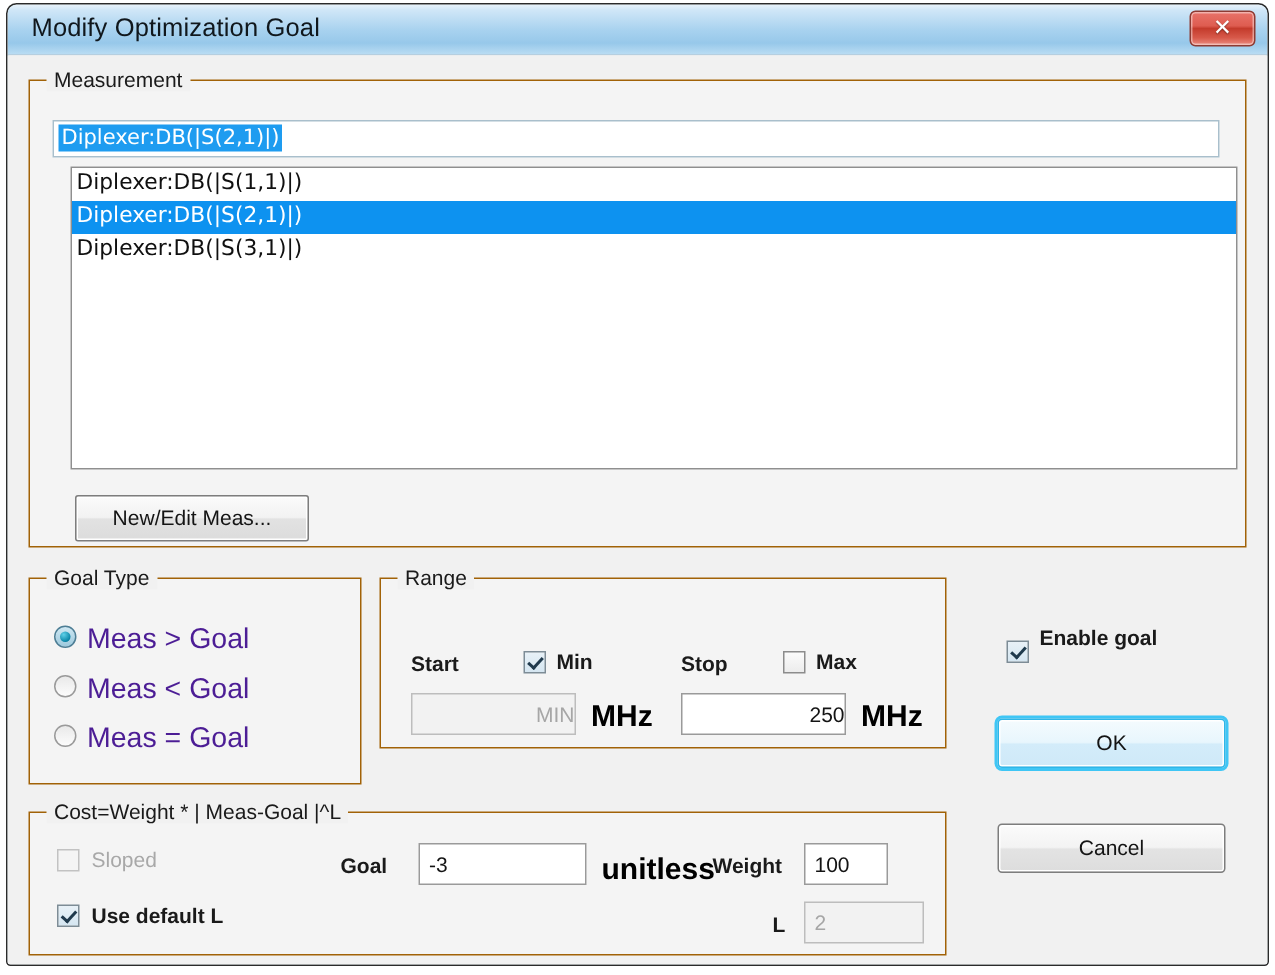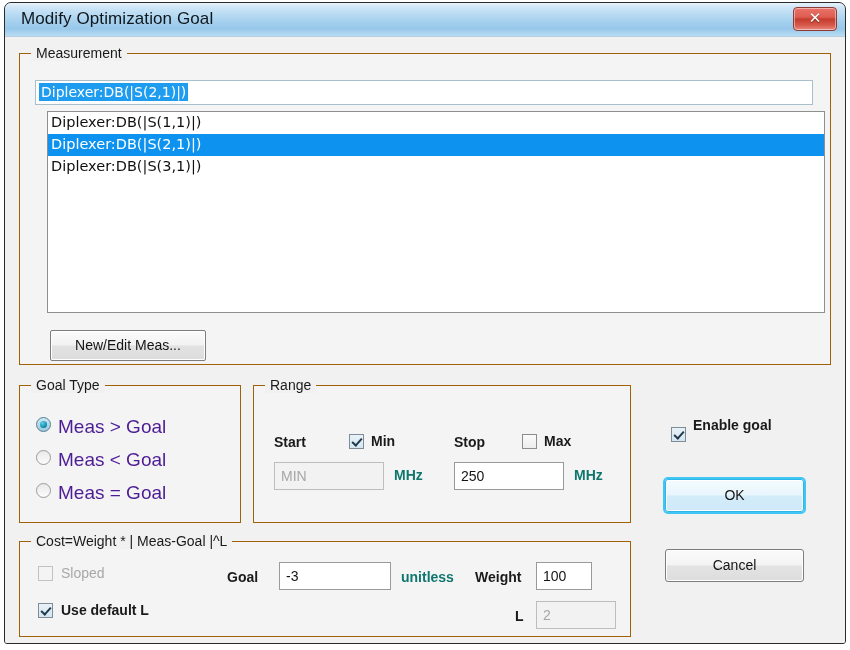--- a/index.html
+++ b/index.html
@@ -193,34 +193,34 @@
   }
   .radio-label {
     position: absolute;
     left: 22px; top: 0;
     font-size: 19px;
     color: #4c1d95;
   }
 
   
   #range-panel {
-    left: 248px; top: 348px; width: 378px; height: 138px;
+    left: 248px; top: 348px; width: 378px; height: 114px; text-align: right;
   }
   .field-caption {
     position: absolute;
     font-size: 14px;
     font-weight: bold;
     color: #1a1a1a;
     white-space: nowrap;
   }
   .unit-label {
     position: absolute;
-    font-size: 14px;
+    font-size: 20px;
     font-weight: bold;
-    color: #0f766e;
+    color: #000000;
     white-space: nowrap;
   }
   .textbox {
     position: absolute;
     box-sizing: border-box;
     border: 1px solid #9a9a9a;
     background: #ffffff;
     height: 28px;
     line-height: 26px;
     padding-left: 6px;
@@ -273,21 +273,21 @@
   #cost-panel {
     left: 14px; top: 504px; width: 612px; height: 96px;
   }
 
   
   #enable-goal-cb   { left: 666px; top: 390px; }
   #enable-goal-lbl  { left: 688px; top: 380px; }
 
   .dlg-button {
     position: absolute;
-    width: 139px; height: 33px;
+    width: 152px; height: 33px;
     box-sizing: border-box;
     border: 1px solid #7d7d7d;
     border-radius: 3px;
     background: linear-gradient(to bottom, #fbfbfb 0%, #f3f3f3 48%, #e3e3e3 52%, #dddddd 100%);
     font-size: 14px;
     color: #141414;
     text-align: center;
     line-height: 31px;
     box-shadow: inset 0 0 0 1px #ffffff;
   }

